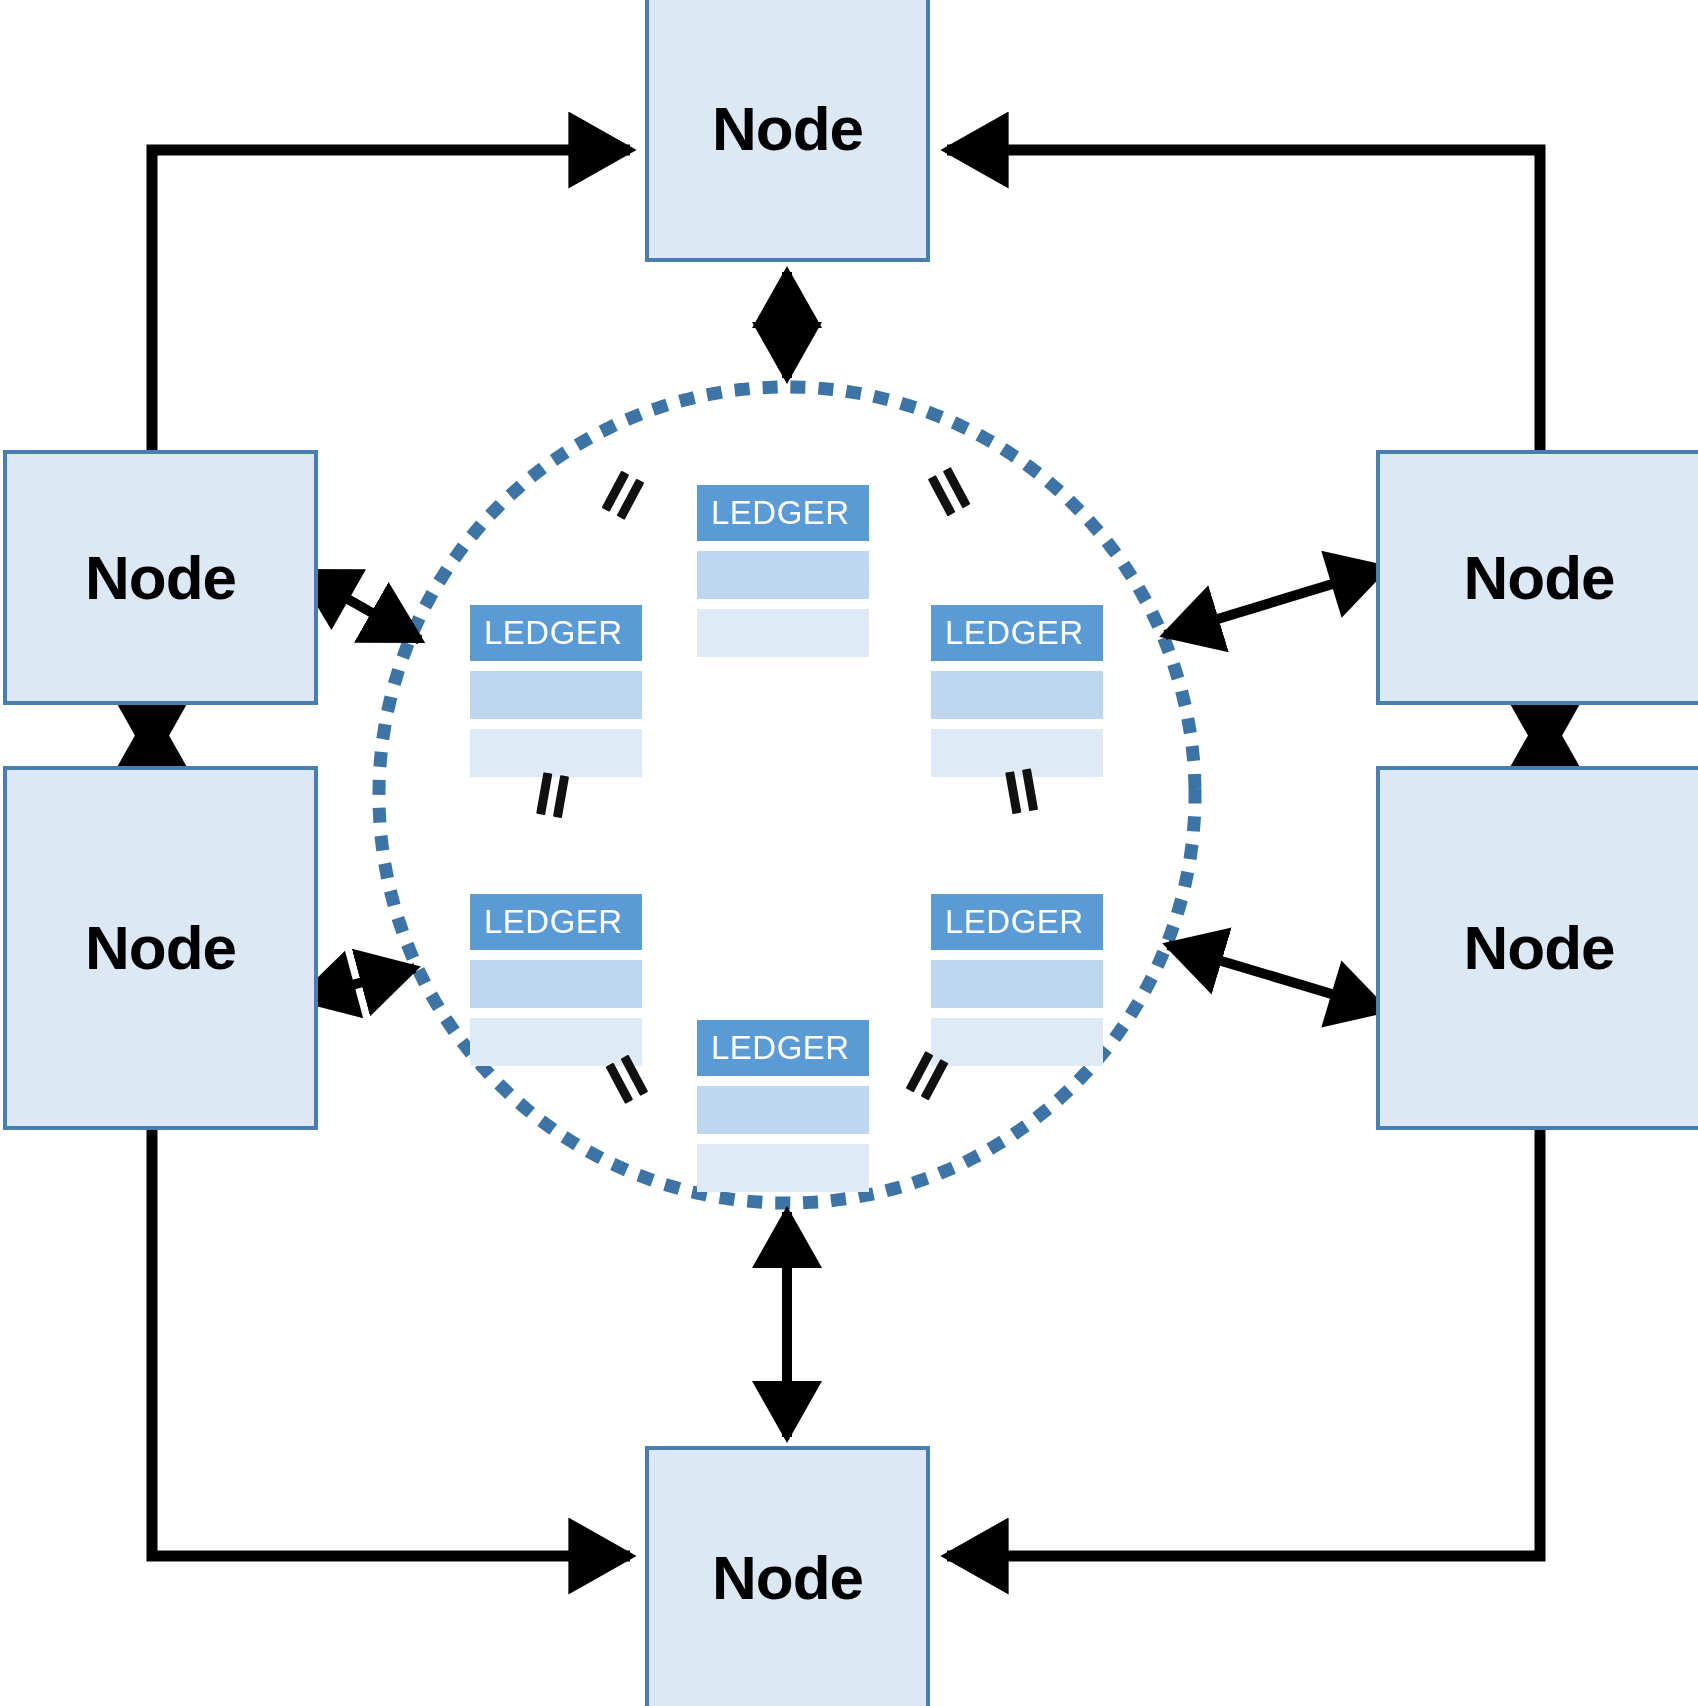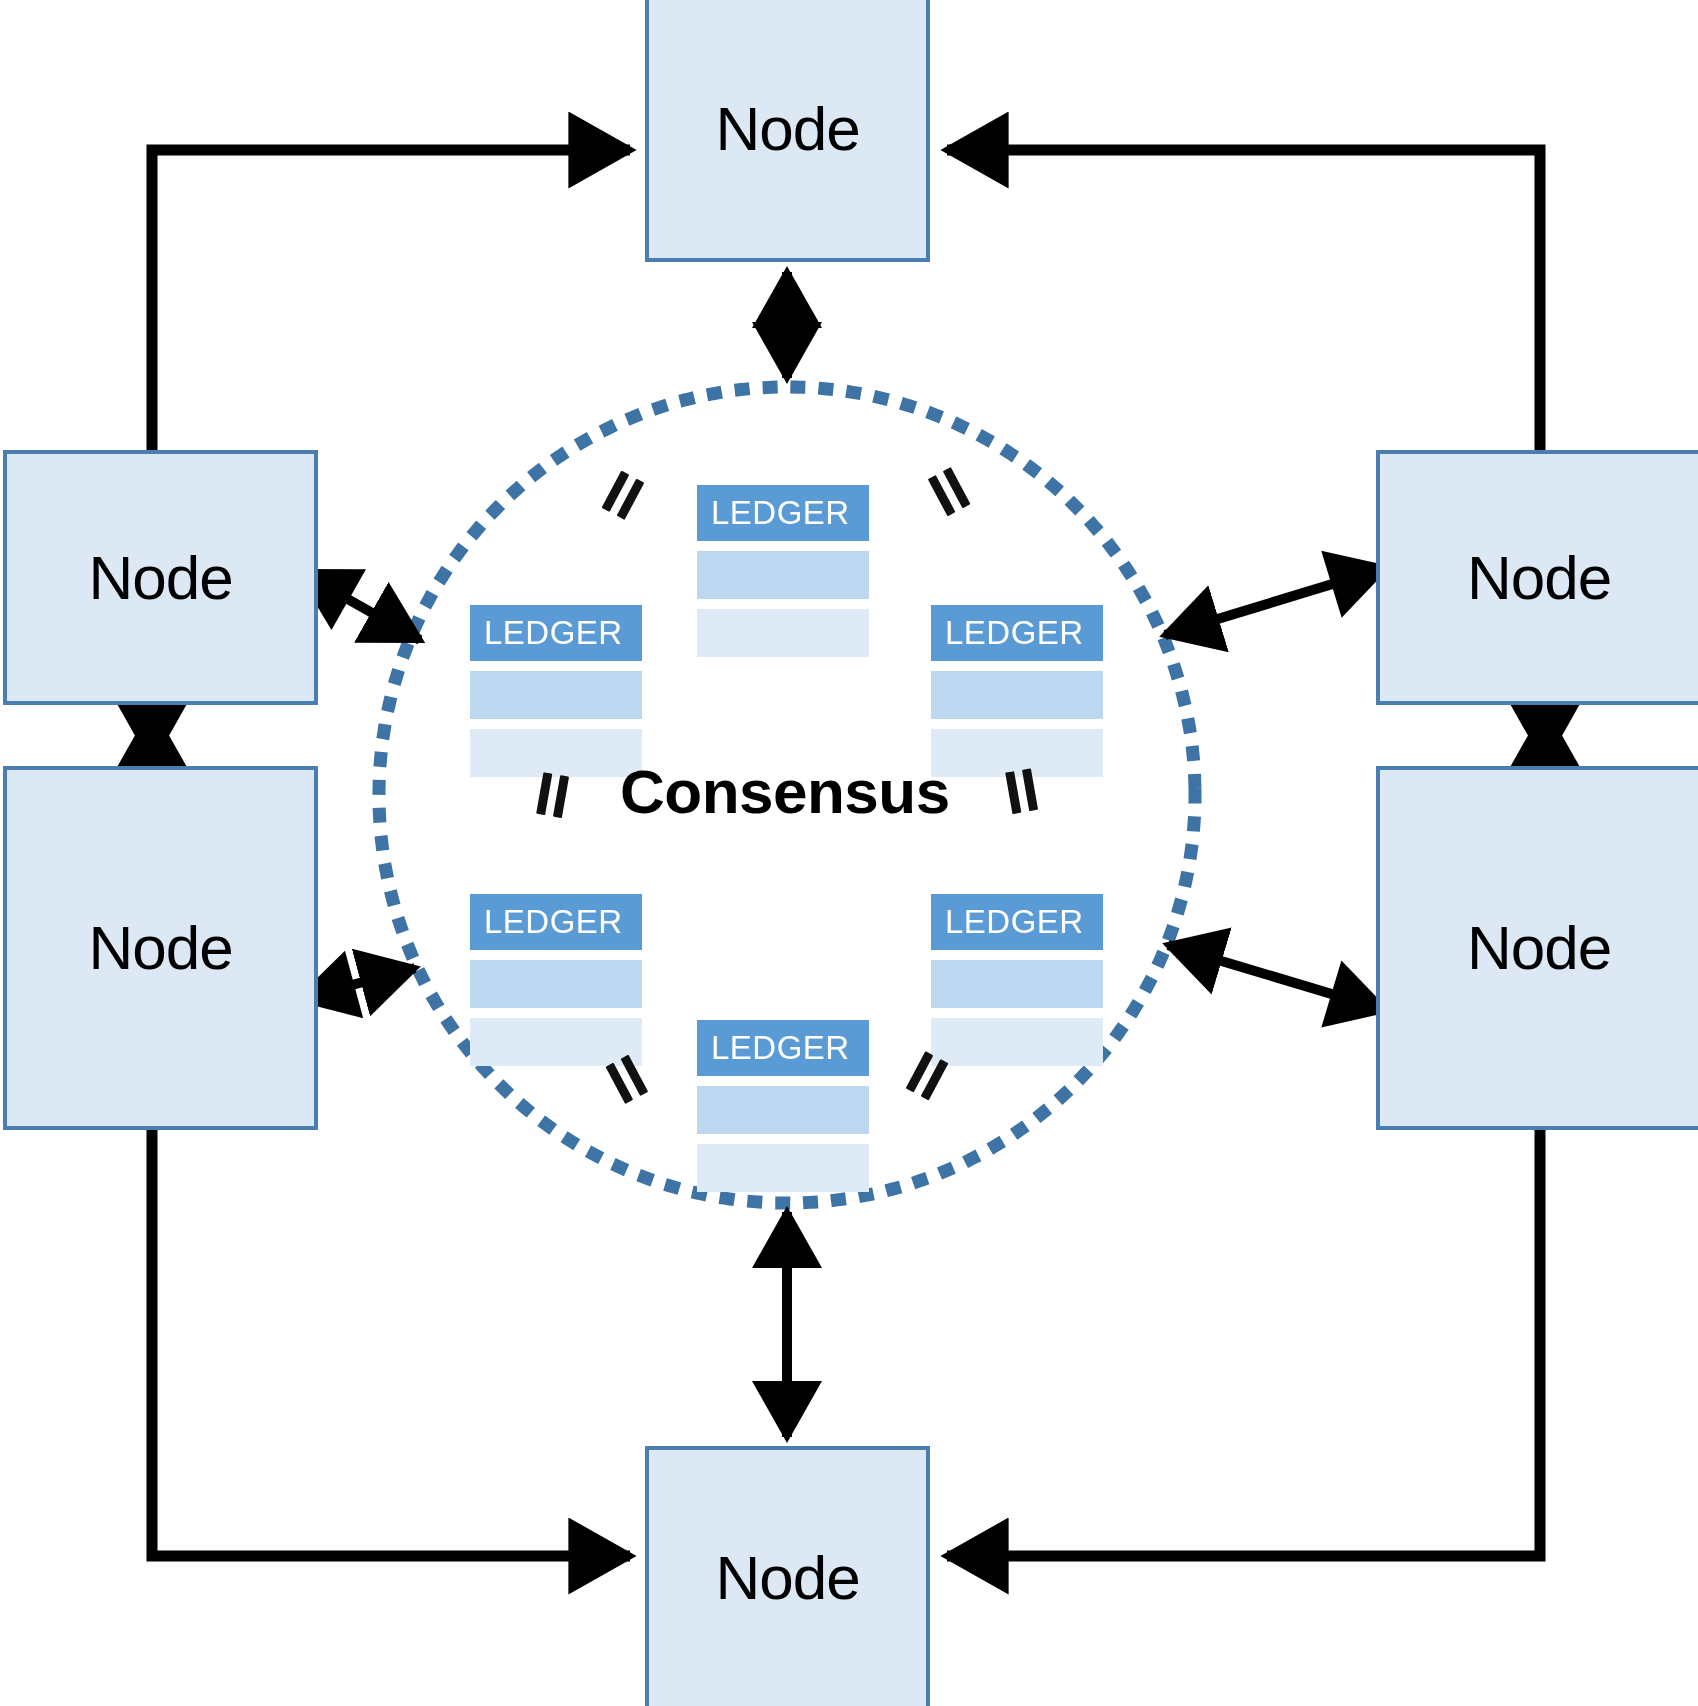--- a/index.html
+++ b/index.html
@@ -30,21 +30,21 @@
     position: absolute;
     box-sizing: border-box;
     background: #dde8f5;
     border: 4px solid #4a7db0;
     display: flex;
     align-items: center;
     justify-content: center;
   }
   .node-label {
     font-family: "Liberation Sans", sans-serif;
-    font-weight: 400;
+    font-weight: 700;
     font-size: 62px;
     color: #000000;
     letter-spacing: -1px;
     line-height: 1;
   }
   
   .ledger {
     position: absolute;
     width: 172px;
     margin-top: 48px;
@@ -214,15 +214,14 @@
   </div>
   <div class="eqmark" style="left:602px; top:1055px; transform:rotate(-118deg);">
     <span class="a"></span>
       <span class="b"></span>
   </div>
   <div class="eqmark" style="left:904px; top:1055px; transform:rotate(118deg);">
     <span class="a"></span>
       <span class="b"></span>
   </div>
 
-  <div class="consensus-label" style="left:620px; top:761px;">Consensus</div>
 
 </div>
 
 </body></html>

